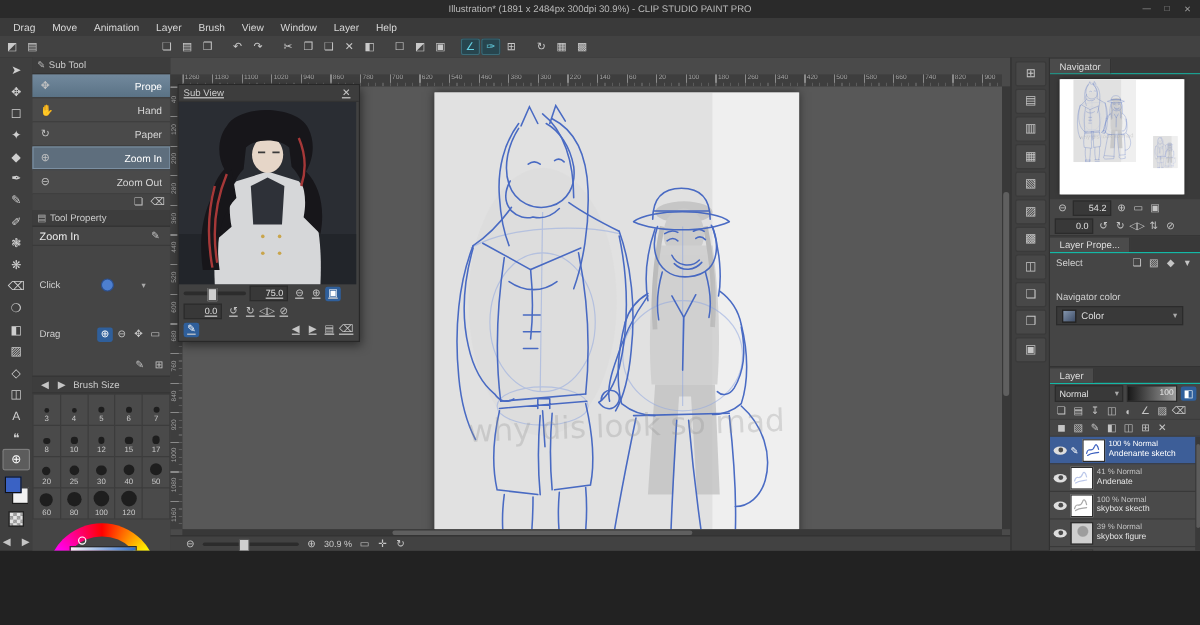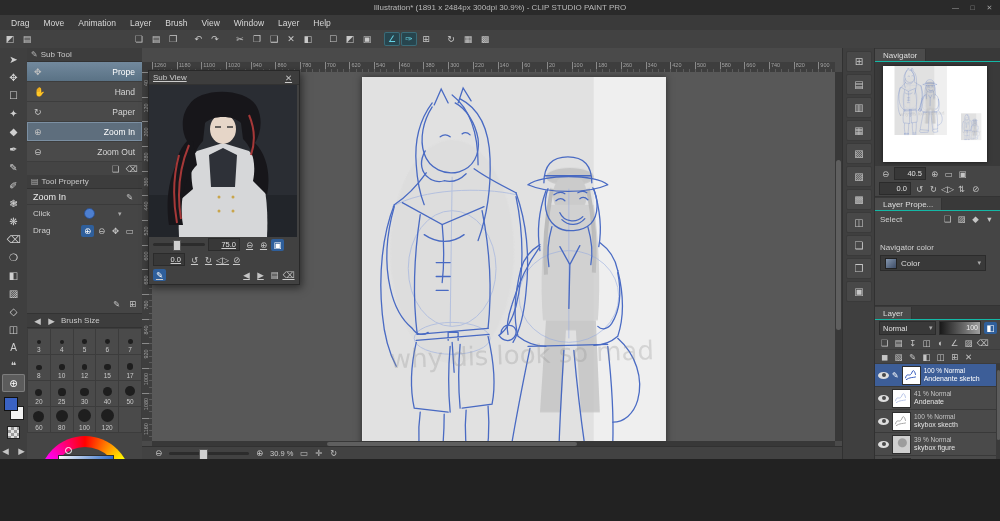--- a/index.html
+++ b/index.html
@@ -42,21 +42,21 @@
                 align-items:center;gap:3px;padding:0 4px;font-size:8px;color:#cacaca;}
   .ph-icon{font-size:8px;color:#b5b5b5;}
   .subtool-item{height:19px;display:flex;align-items:center;justify-content:space-between;
                 padding:0 7px;border-bottom:1px solid #3d3d3d;background:#4a4a4a;font-size:8.5px;color:#d6d6d6;}
   .subtool-item .st-glyph{font-size:9px;color:#c2c2c2;}
   .subtool-item.selected{background:linear-gradient(#72899d,#5a7285);color:#fff;}
   .subtool-item.current{background:#5e6e7d;color:#fff;box-shadow:inset 0 0 0 1px #7b8fa2;}
   .subtool-footer{height:13px;display:flex;justify-content:flex-end;align-items:center;gap:3px;padding:0 4px;background:#444;}
   .tp-title{height:15px;display:flex;align-items:center;justify-content:space-between;
             padding:0 6px;font-size:9px;color:#eee;border-bottom:1px solid #3a3a3a;}
-  .tp-row{height:17px;display:flex;align-items:center;padding:0 6px;gap:23px;font-size:8px;color:#cfcfcf;}
+  .tp-row{height:17px;display:flex;align-items:center;padding:0 6px;gap:23px;font-size:8px;color:#cfcfcf;margin-top:24px;}
   .tp-label{width:28px;}
   .tp-circle{width:9px;height:9px;border-radius:50%;background:#4d7fd0;border:1px solid #2c4f8c;display:inline-block;}
   .tp-bottom{position:absolute;right:3px;bottom:3px;display:flex;gap:3px;}
   .tool-property-panel{position:relative;height:138px;border-bottom:1px solid #333;}
   .bs-grid{display:grid;grid-template-columns:repeat(5,1fr);gap:1px;background:#3c3c3c;padding:1px;}
   .bs-cell{height:24px;background:#4a4a4a;display:flex;flex-direction:column;align-items:center;justify-content:flex-end;padding-bottom:1px;}
   .bs-dot{border-radius:50%;background:#1e1e1e;margin-bottom:2px;}
   .bs-num{font-size:6.5px;color:#c9c9c9;line-height:7px;}
   
   .wheel-panel{position:relative;height:100px;background:#454545;overflow:hidden;}
@@ -627,21 +627,21 @@
             </g>
           <g transform="translate(228,148) scale(0.28)">
               <use href="#sketch-sym"></use>
             </g>
         </svg>
       </div>
       <div class="ctrl-row">
         <span style="display:flex;">
             <div class="mi">⊖</div>
           </span>
-        <span class="val-box">40.5</span>
+        <span class="val-box">54.2</span>
         <span style="display:flex;gap:1px;">
             <div class="mi">⊕</div>
             <div class="mi">▭</div>
             <div class="mi">▣</div>
           </span>
       </div>
       <div class="ctrl-row" style="border-bottom:1px solid #333;">
         <span class="val-box">0.0</span>
         <span style="display:flex;gap:1px;">
             <div class="mi">↺</div>

